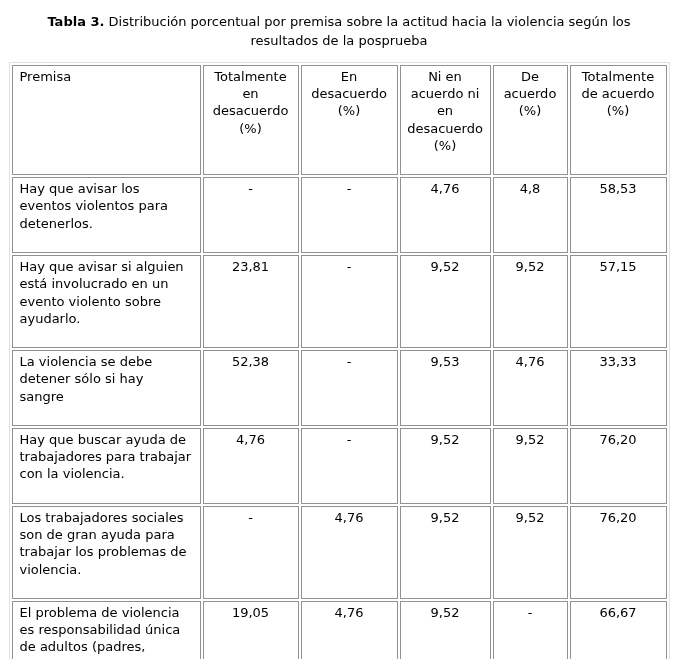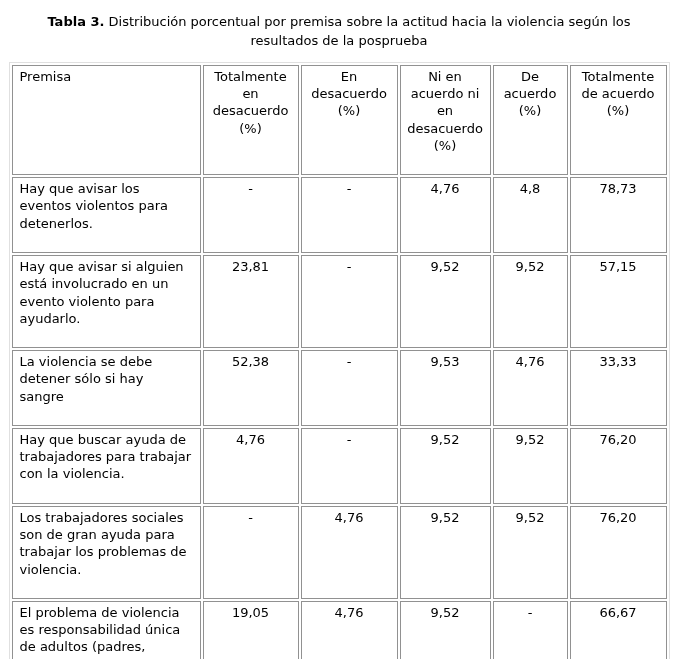--- a/index.html
+++ b/index.html
@@ -82,24 +82,24 @@
       <th>Totalmente de acuerdo (%)</th>
     </tr>
   </thead>
   <tbody>
     <tr>
       <td class="cell-premisa">Hay que avisar los eventos violentos para detenerlos.</td>
       <td>-</td>
       <td>-</td>
       <td>4,76</td>
       <td>4,8</td>
-      <td>78,73</td>
+      <td>58,53</td>
     </tr>
     <tr>
-      <td class="cell-premisa">Hay que avisar si alguien está involucrado en un evento violento para ayudarlo.</td>
+      <td class="cell-premisa">Hay que avisar si alguien está involucrado en un evento violento sobre ayudarlo.</td>
       <td>23,81</td>
       <td>-</td>
       <td>9,52</td>
       <td>9,52</td>
       <td>57,15</td>
     </tr>
     <tr>
       <td class="cell-premisa">La violencia se debe detener sólo si hay sangre</td>
       <td>52,38</td>
       <td>-</td>

